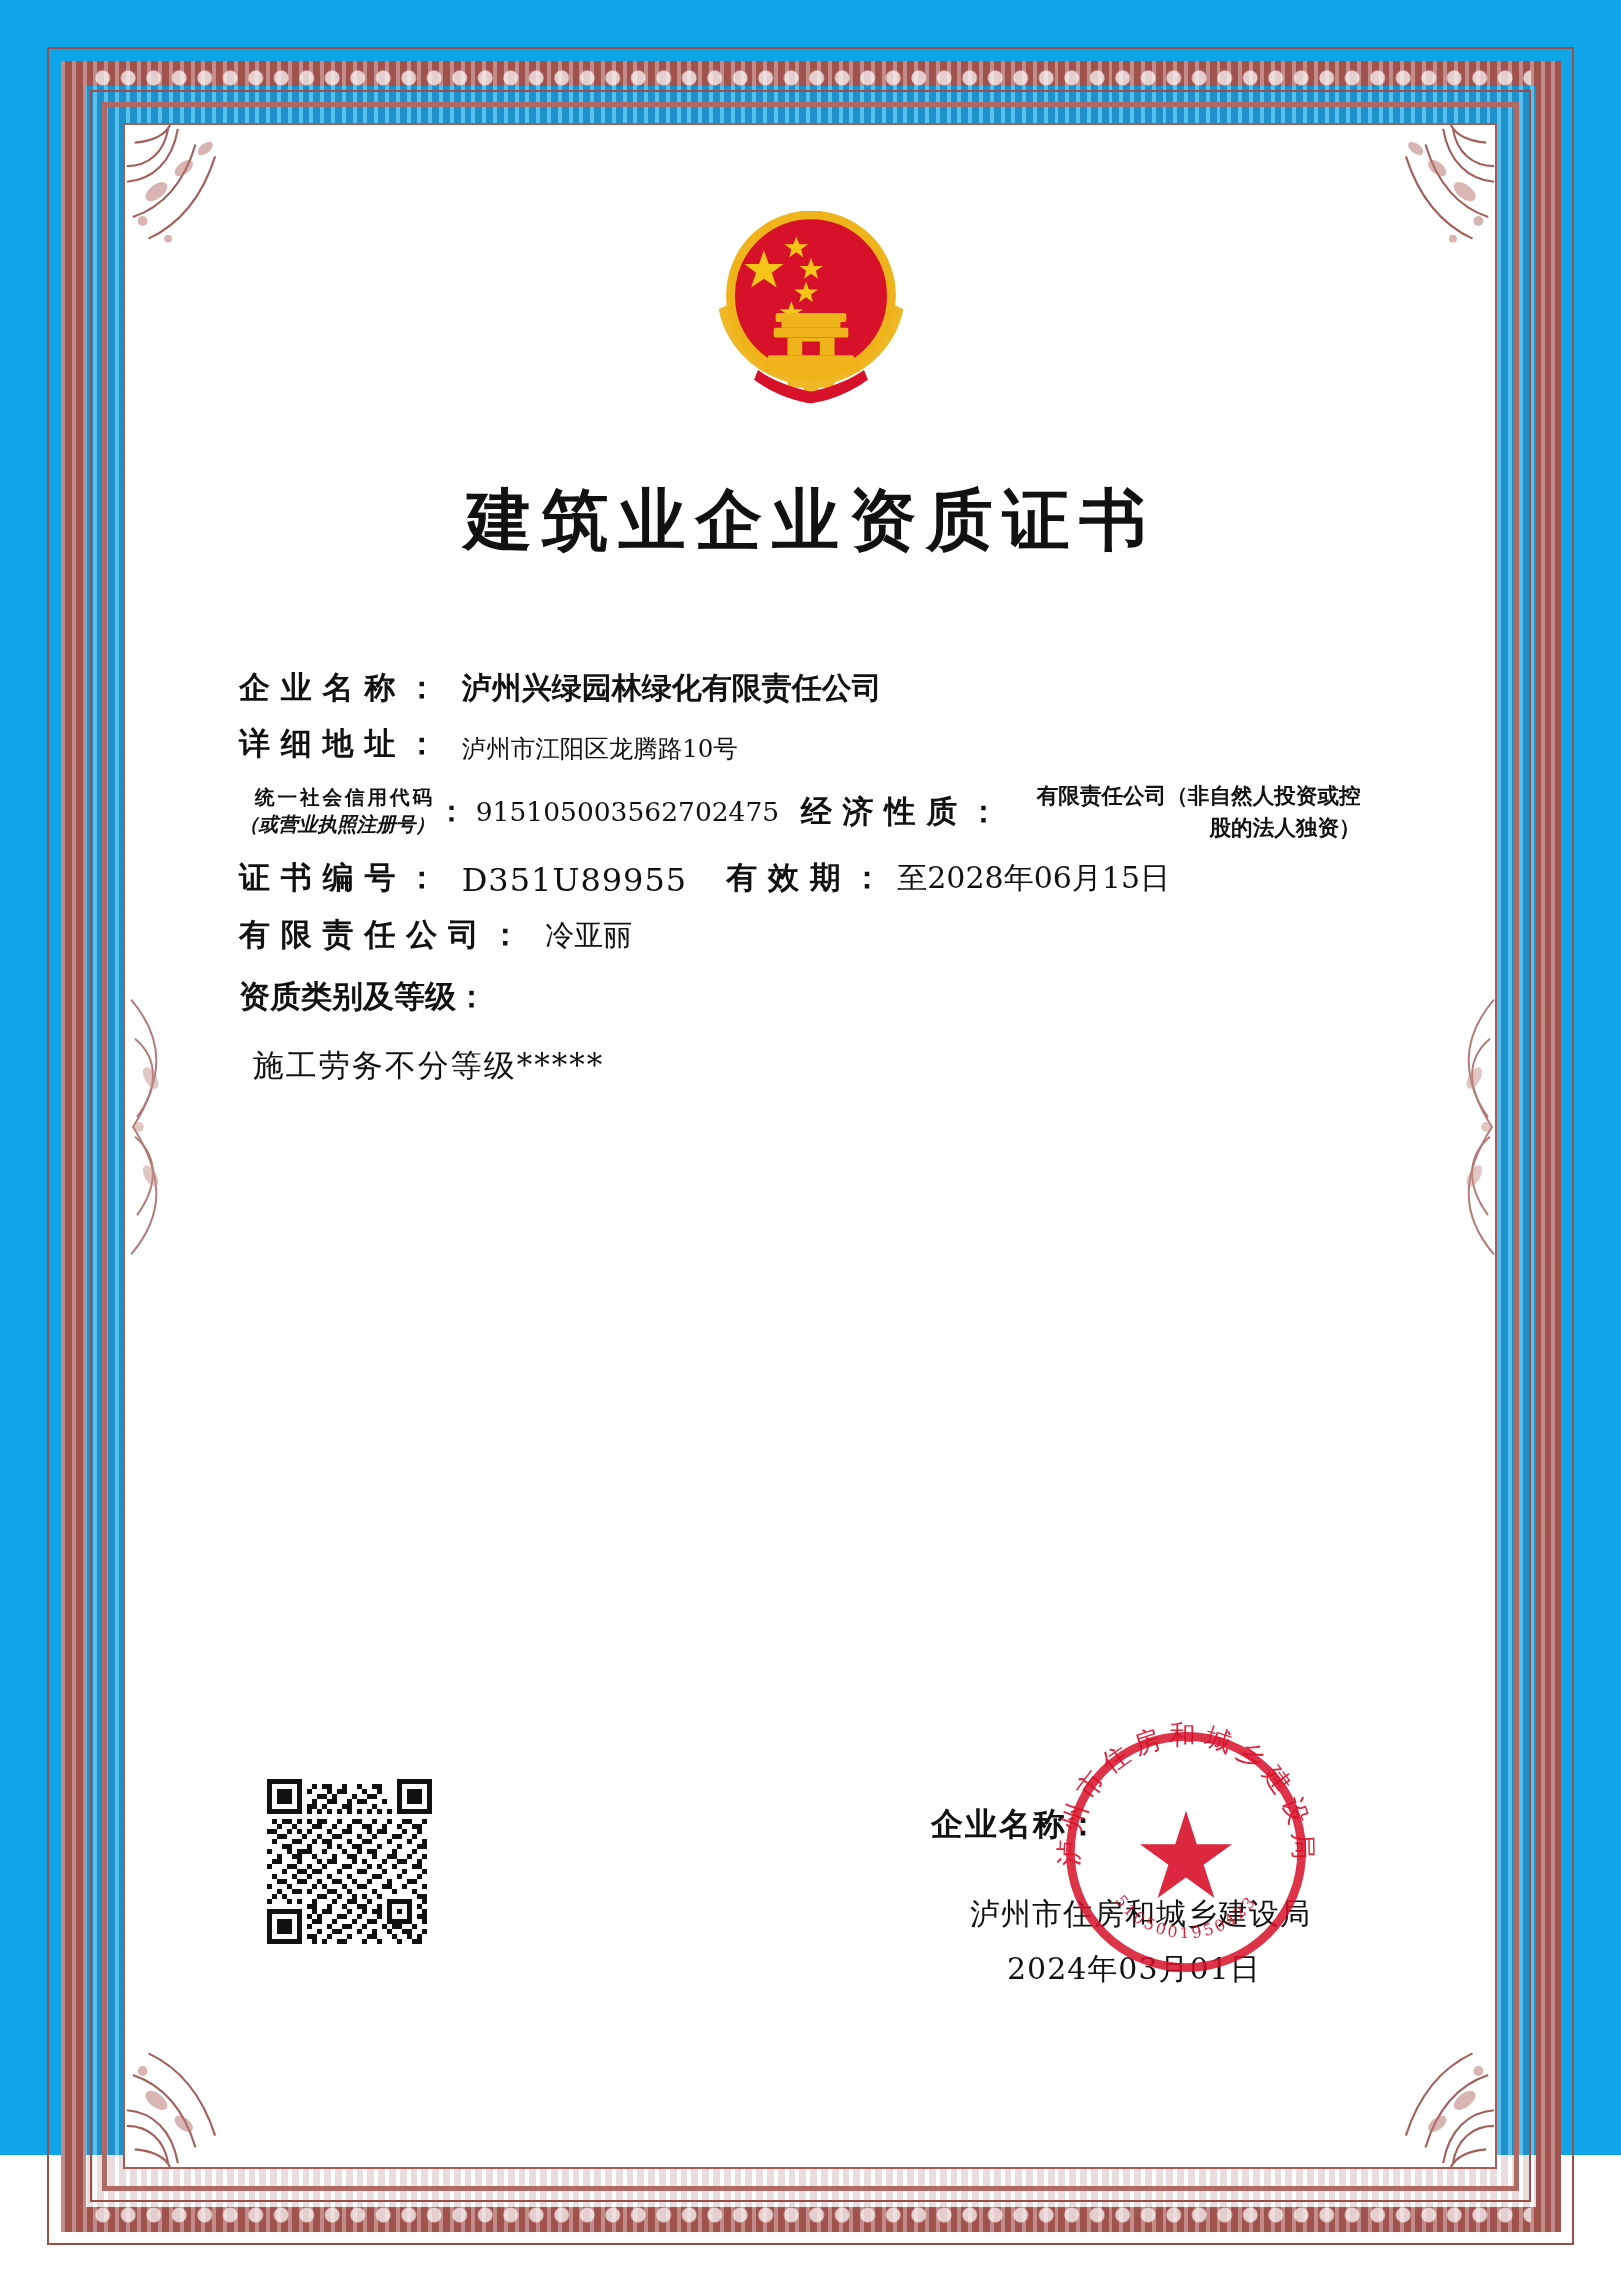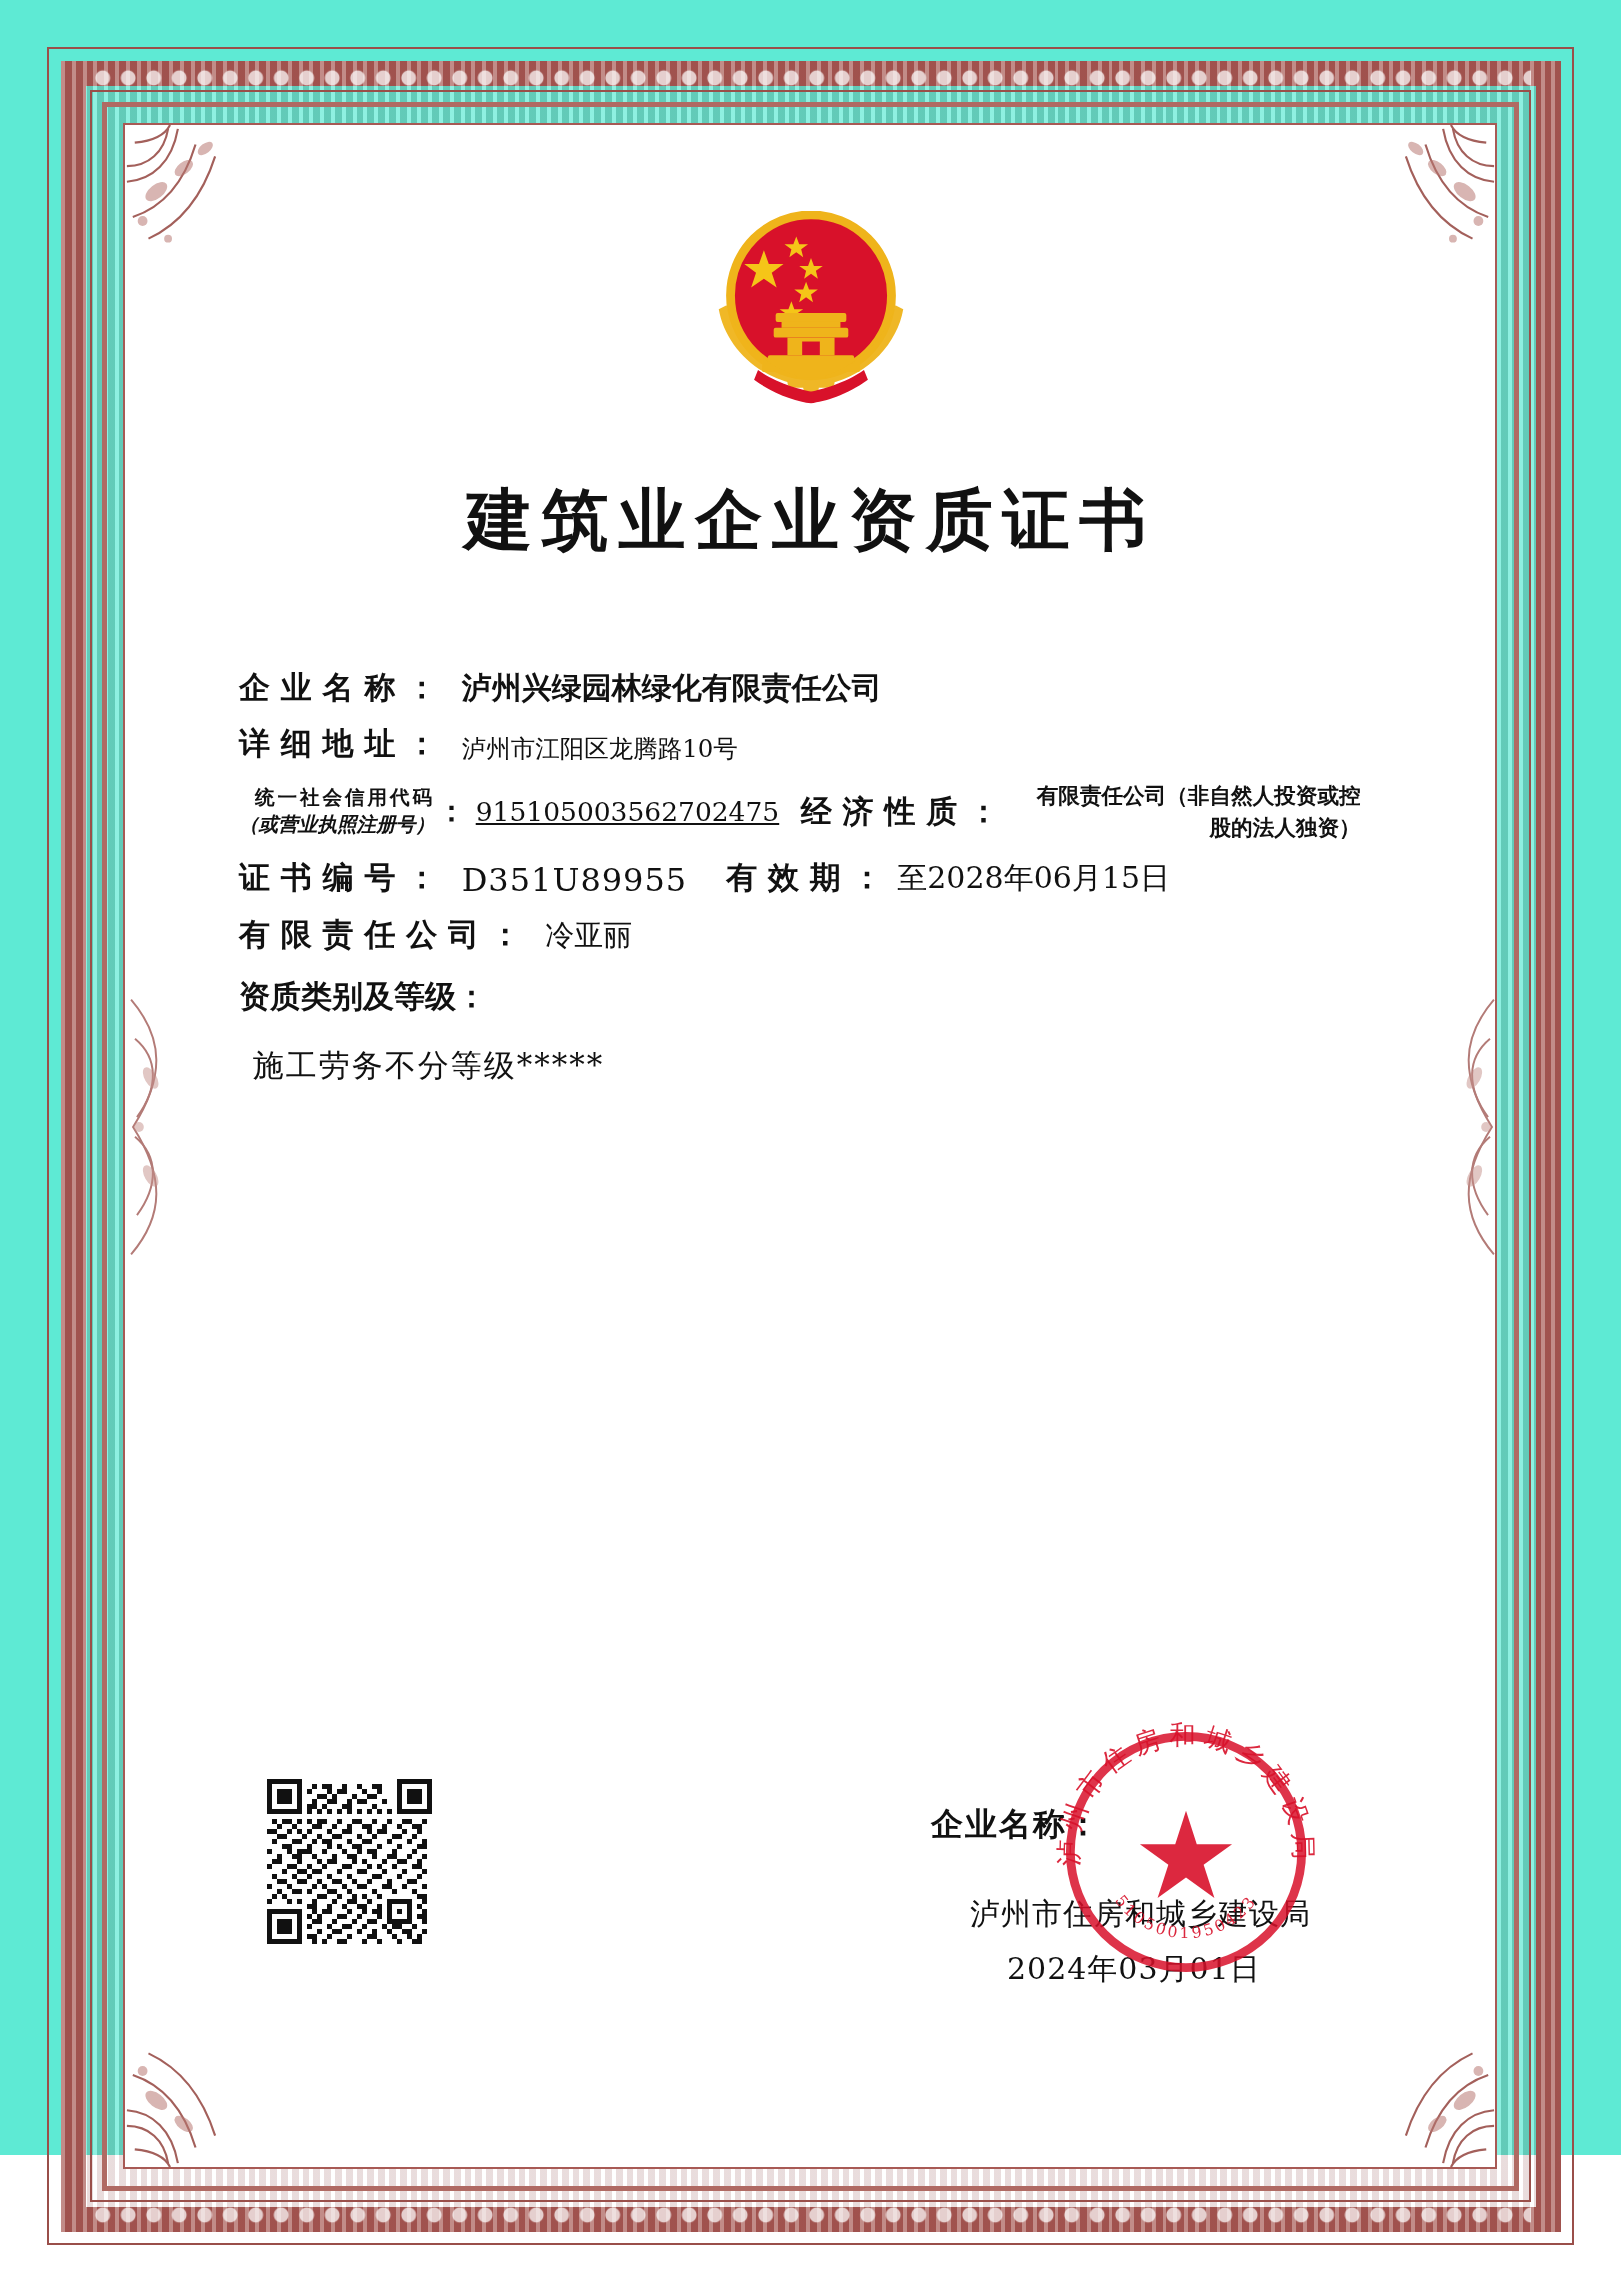--- a/index.html
+++ b/index.html
@@ -15,21 +15,21 @@
     position: relative;
     overflow: hidden;
   }
 
   
   #certificate-page {
     position: absolute;
     left: 0; top: 0;
     width: 1621px;
     height: 2155px;
-    background: #5eead4;
+    background: #0ea5e9;
   }
 
   
   .border-outer {
     position: absolute;
     left: 47px; top: 47px;
     width: 1527px; height: 2198px;
     border: 2.9px solid #9a4f4a;
     box-sizing: border-box;
   }
@@ -192,21 +192,20 @@
     font-family: "DejaVu Serif", "Liberation Serif", serif;
     font-weight: bold;
     font-size: 29px;
     margin: 0 3.9px 0 2px;
   }
   .credit-value {
     font-family: "DejaVu Serif", "Liberation Serif", serif;
     font-size: 26.5px;
     margin-left: 5.9px;
     white-space: nowrap;
-    text-decoration: underline;
   }
   .econ-label {
     font-family: "DejaVu Serif", "Liberation Serif", serif;
     font-weight: bold;
     font-size: 31px;
     letter-spacing: 10.8px;
     margin-left: 21.6px;
     white-space: nowrap;
   }
   .econ-value {

